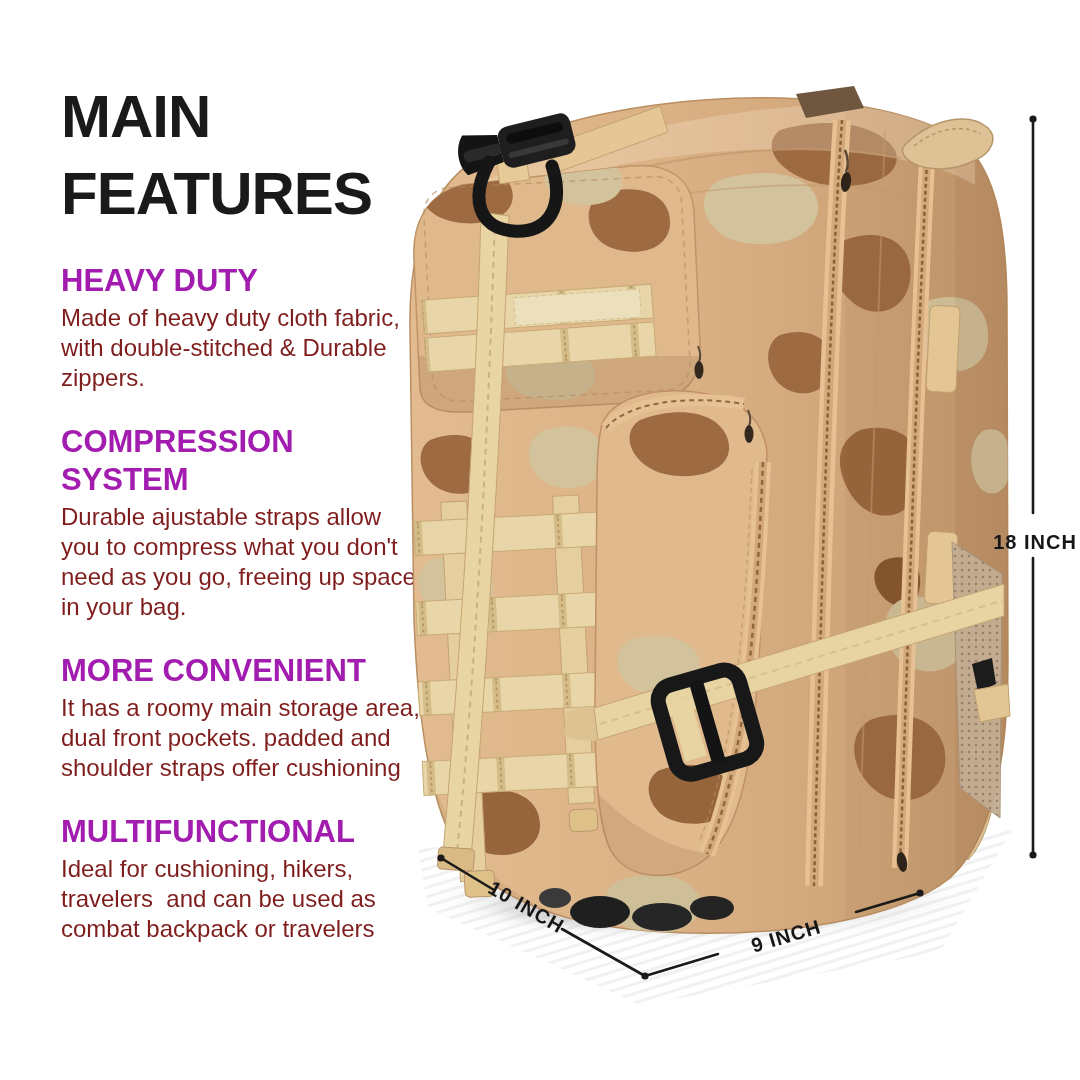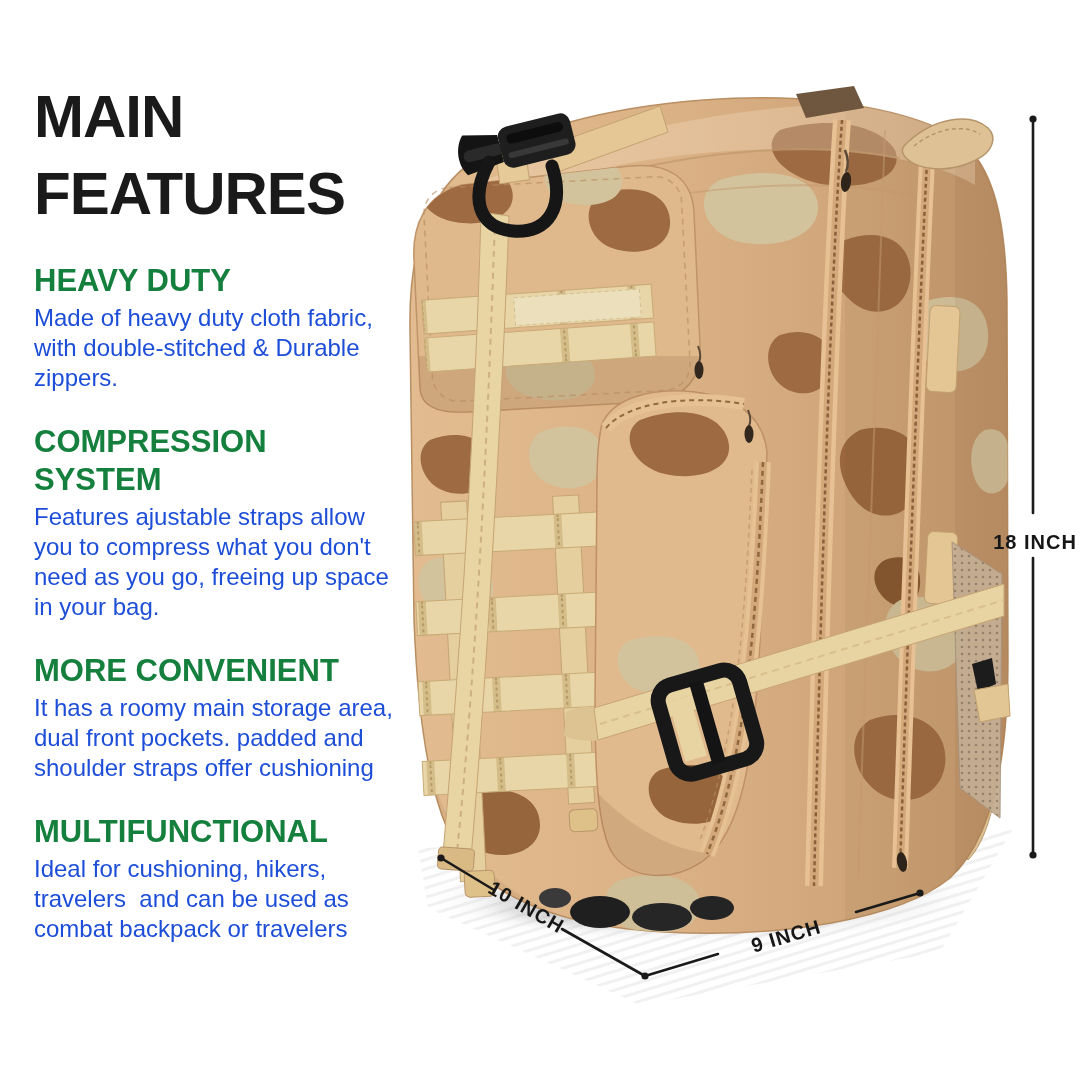--- a/index.html
+++ b/index.html
@@ -1,25 +1,25 @@
 <!DOCTYPE html>
 <html><head>
 <meta charset="utf-8">
 <style>
   html,body{margin:0;padding:0;background:#ffffff;}
   .canvas{position:relative;width:1080px;height:1080px;background:#ffffff;overflow:hidden;
           font-family:"Liberation Sans","DejaVu Sans",sans-serif;color:#1c1c1c;}
-  .left-col{position:absolute;left:34px;top:78px;width:345px;}
+  .left-col{position:absolute;left:61px;top:78px;width:345px;}
   .main-title{font-size:60px;line-height:77px;font-weight:bold;letter-spacing:-1px;
               margin:0 0 30px 0;color:#1a1a1a;}
   .feature-section{margin:0 0 30px 0;}
   .feature-heading{font-size:31px;line-height:38px;font-weight:bold;max-width:338px;
-                   margin:0;color:#15803d;}
+                   margin:0;color:#a21caf;}
   .feature-body{margin-top:3px;}
-  .body-line{font-size:24px;line-height:30px;white-space:pre;color:#1d4ed8;}
+  .body-line{font-size:24px;line-height:30px;white-space:pre;color:#7f1d1d;}
   .art{position:absolute;left:0;top:0;width:1080px;height:1080px;}
   .dim-label{font-size:20px;font-weight:bold;letter-spacing:1px;fill:#161616;}
 </style>
 </head>
 <body>
 
 <div class="canvas">
 
   <div class="left-col">
     <h1 class="main-title">MAIN FEATURES</h1>
@@ -29,21 +29,21 @@
       <div class="feature-body">
         <div class="body-line">Made of heavy duty cloth fabric,</div>
         <div class="body-line">with double-stitched &amp; Durable</div>
         <div class="body-line">zippers.</div>
       </div>
     </div>
 
     <div class="feature-section">
       <h2 class="feature-heading">COMPRESSION SYSTEM</h2>
       <div class="feature-body">
-        <div class="body-line">Features ajustable straps allow</div>
+        <div class="body-line">Durable ajustable straps allow</div>
         <div class="body-line">you to compress what you don't</div>
         <div class="body-line">need as you go, freeing up space</div>
         <div class="body-line">in your bag.</div>
       </div>
     </div>
 
     <div class="feature-section">
       <h2 class="feature-heading">MORE CONVENIENT</h2>
       <div class="feature-body">
         <div class="body-line">It has a roomy main storage area,</div>

